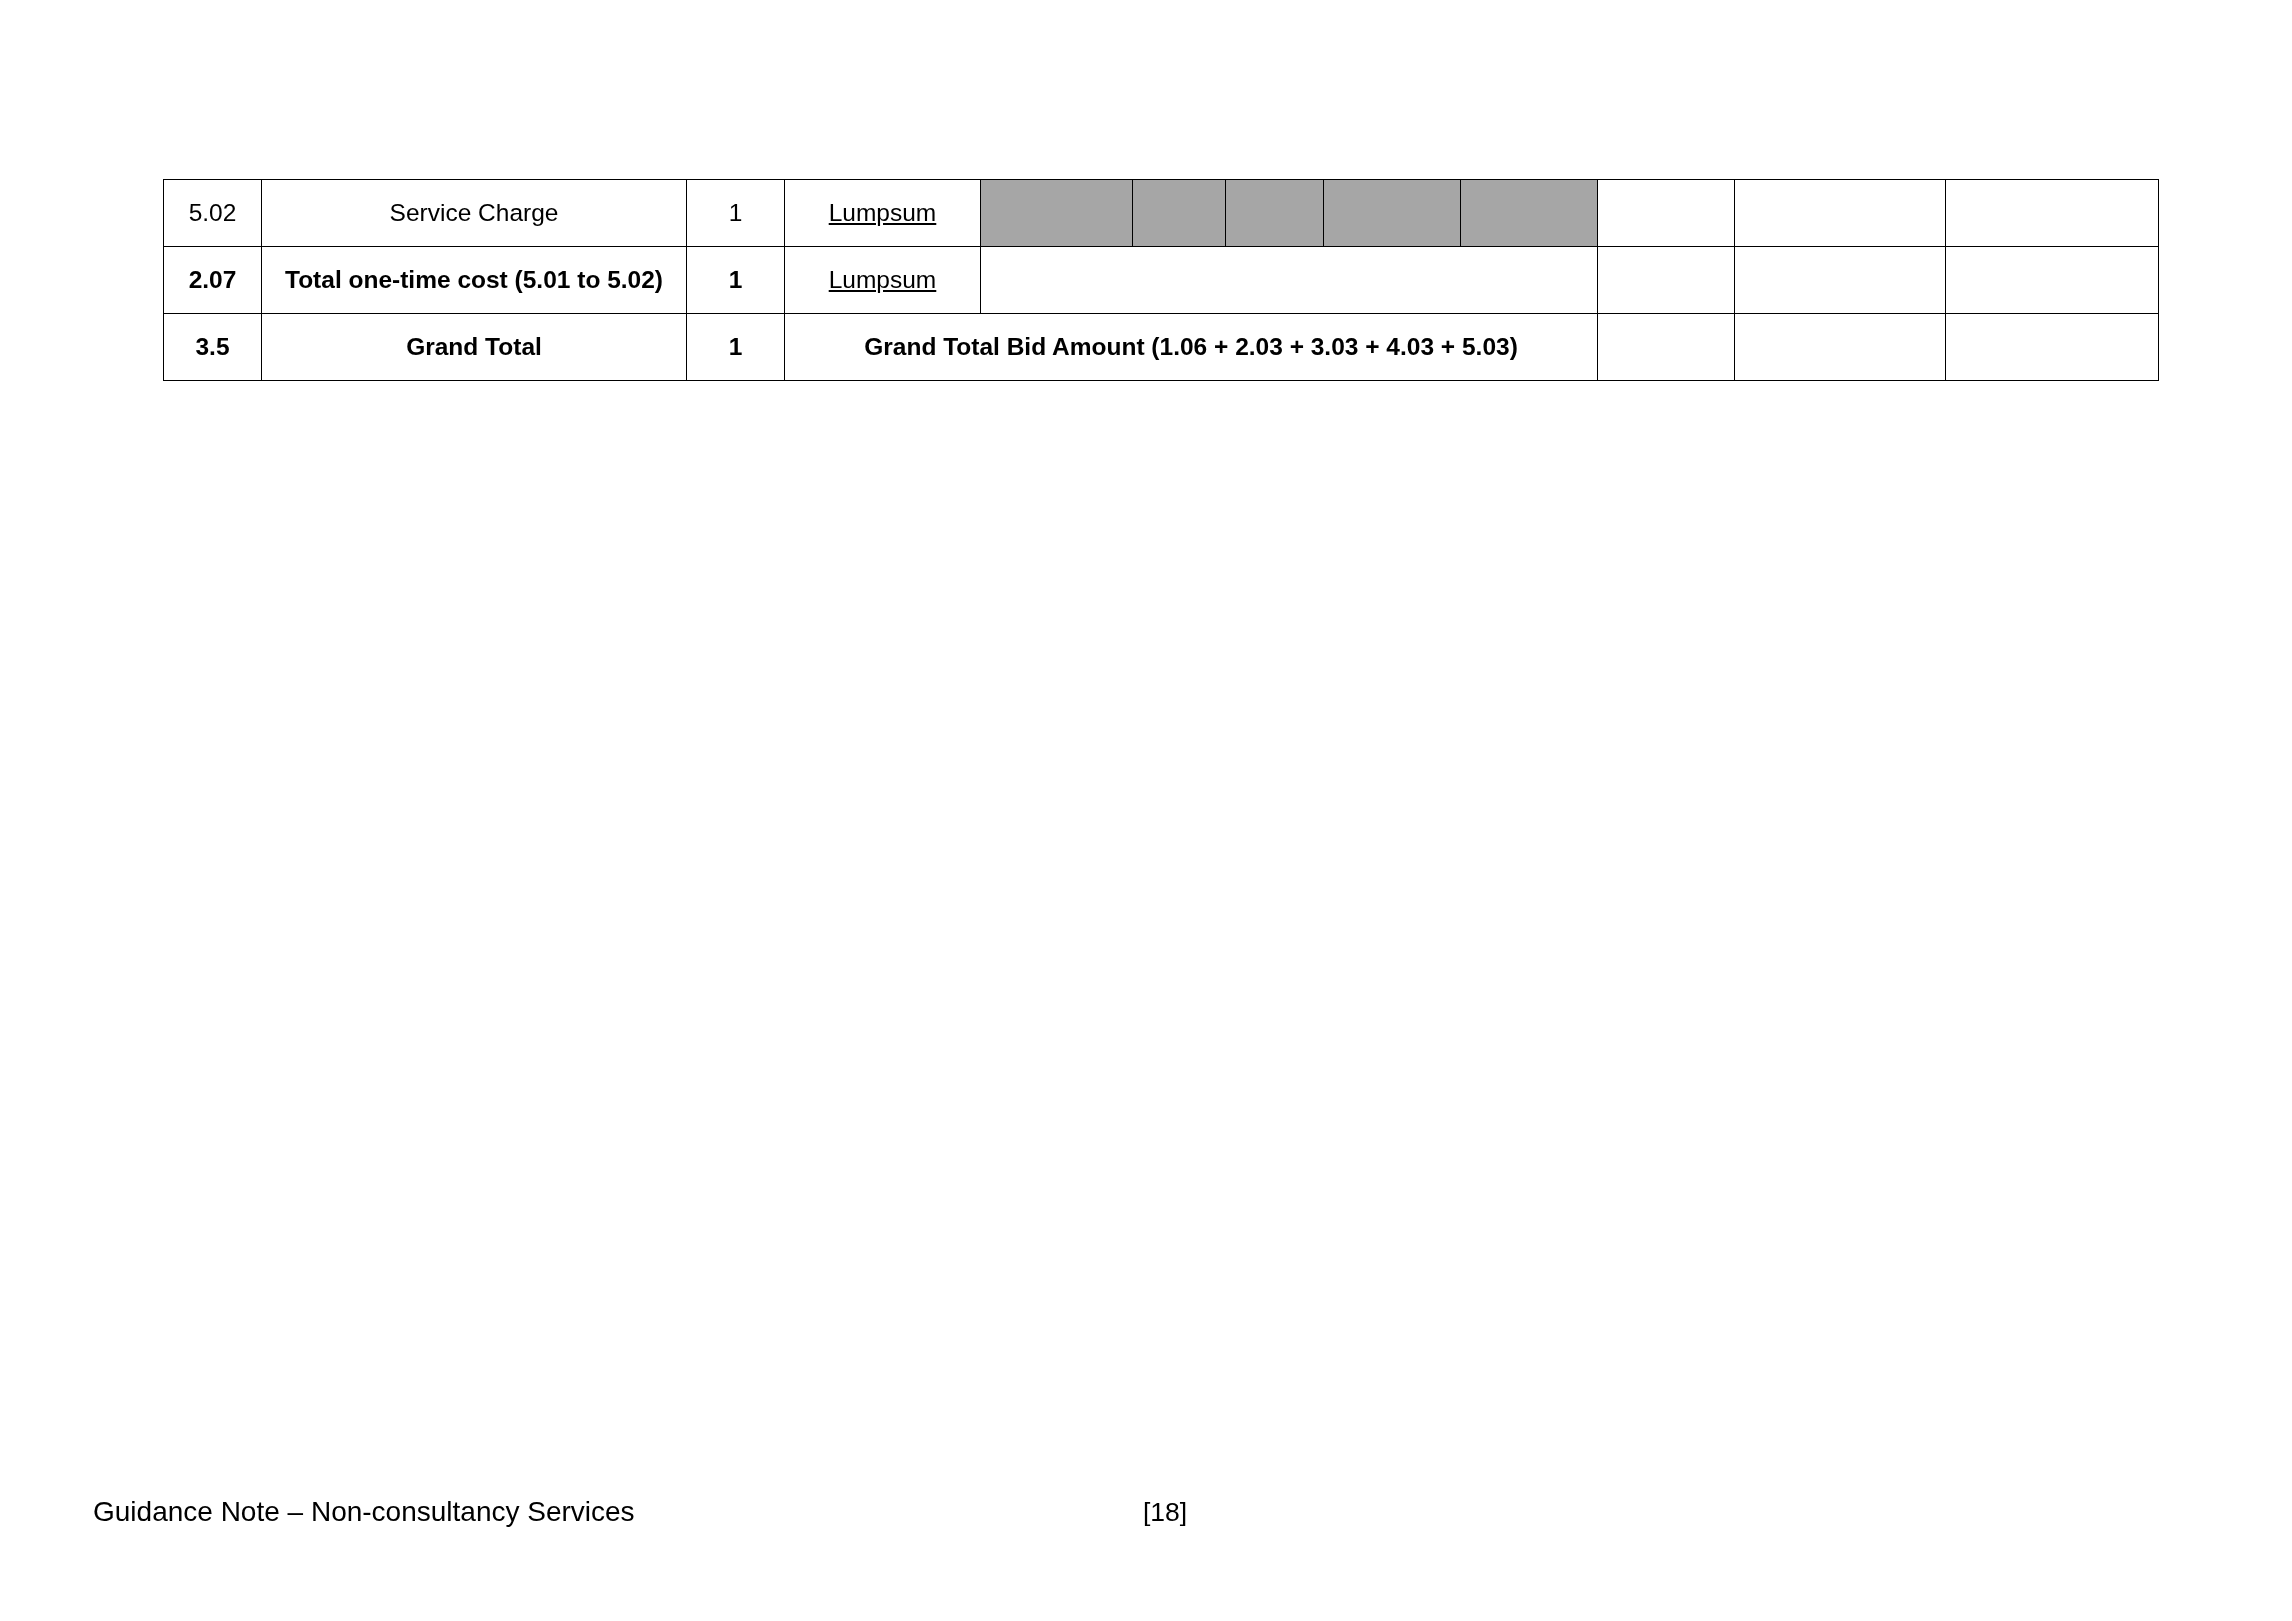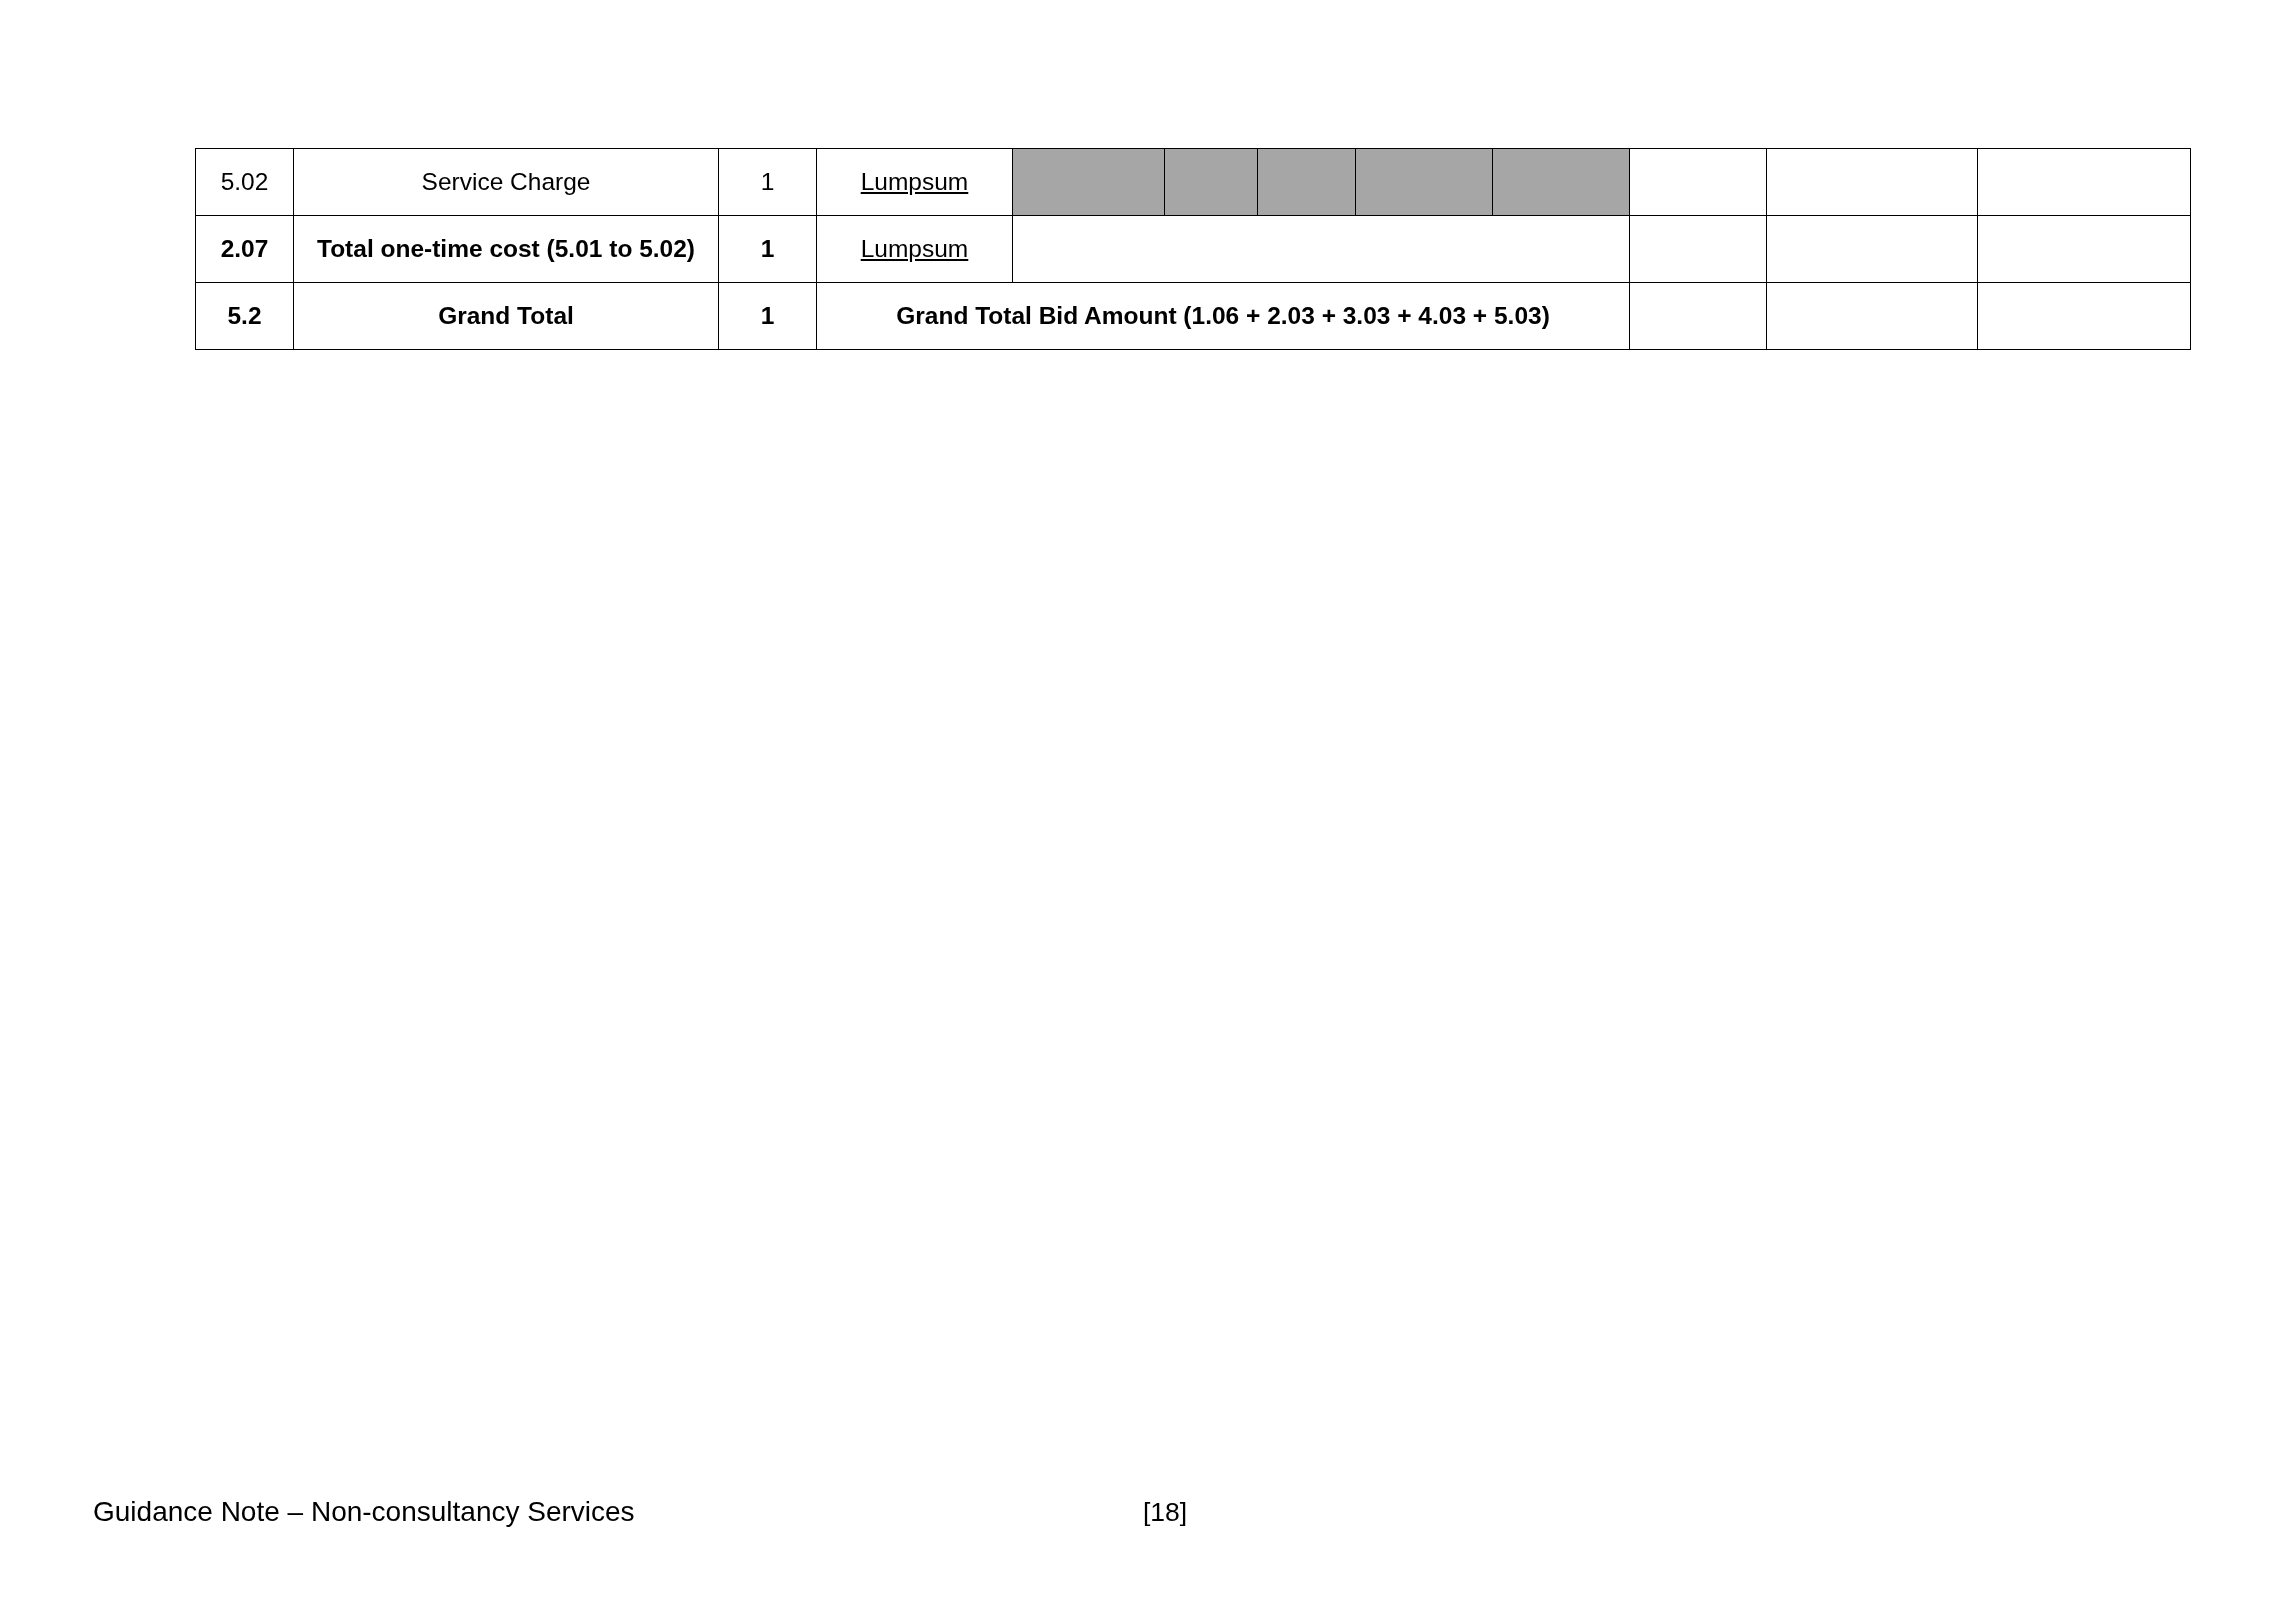--- a/index.html
+++ b/index.html
@@ -29,23 +29,22 @@
     font-size: 26.5px;
     line-height: 1.2;
     white-space: nowrap;
     font-family: "Liberation Sans", sans-serif;
   }
 
   
   .table-wrap {
     position: absolute;
     left: 163px;
-    top: 148px;
+    top: 179px;
     width: 1636px;
-    margin-left: 32px;
   }
   table.boq {
     border-collapse: collapse;
     width: 100%;
     table-layout: fixed;
     font-family: "Liberation Sans", sans-serif;
   }
   table.boq td {
     border: 1.5px solid #000000;
     padding: 0;
@@ -125,21 +124,21 @@
           <td class="c-desc cell-pad bold">Total one-time cost (5.01 to 5.02)</td>
           <td class="c-qty cell-pad bold">1</td>
           <td class="c-unit cell-pad">Lumpsum</td>
           <td class="blank-cell" colspan="5"></td>
           <td class="c-e1 blank-cell"></td>
           <td class="c-e2 blank-cell"></td>
           <td class="c-e3 blank-cell"></td>
         </tr>
 
         <tr>
-          <td class="c-item cell-pad bold">5.2</td>
+          <td class="c-item cell-pad bold">3.5</td>
           <td class="c-desc cell-pad bold">Grand Total</td>
           <td class="c-qty cell-pad bold">1</td>
           <td class="cell-pad bold" colspan="6">Grand Total Bid Amount (1.06 + 2.03 + 3.03 + 4.03 + 5.03)</td>
           <td class="c-e1 blank-cell"></td>
           <td class="c-e2 blank-cell"></td>
           <td class="c-e3 blank-cell"></td>
         </tr>
       </tbody>
     </table>
   </div>

